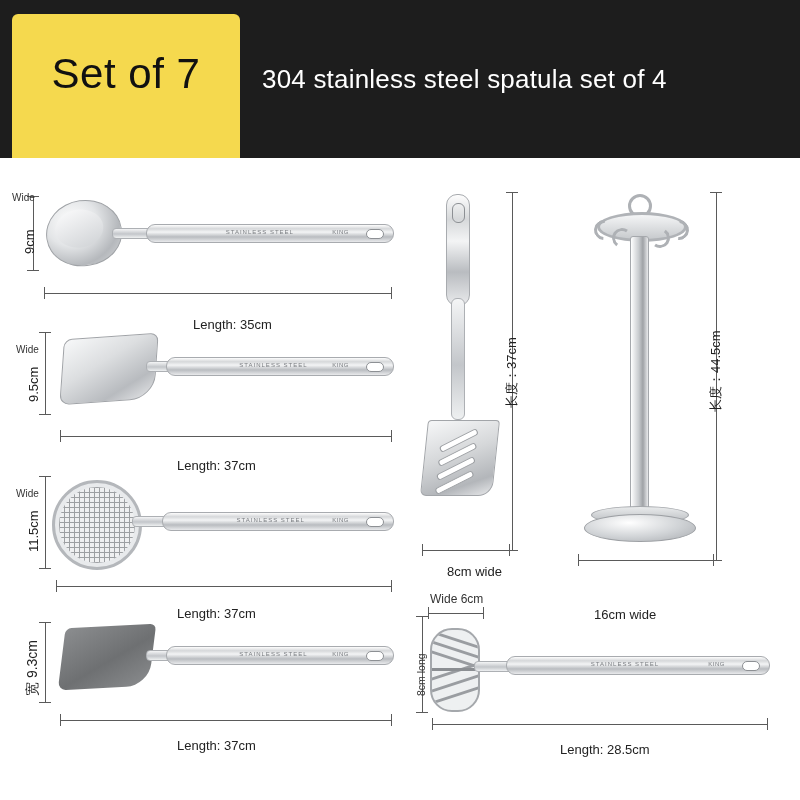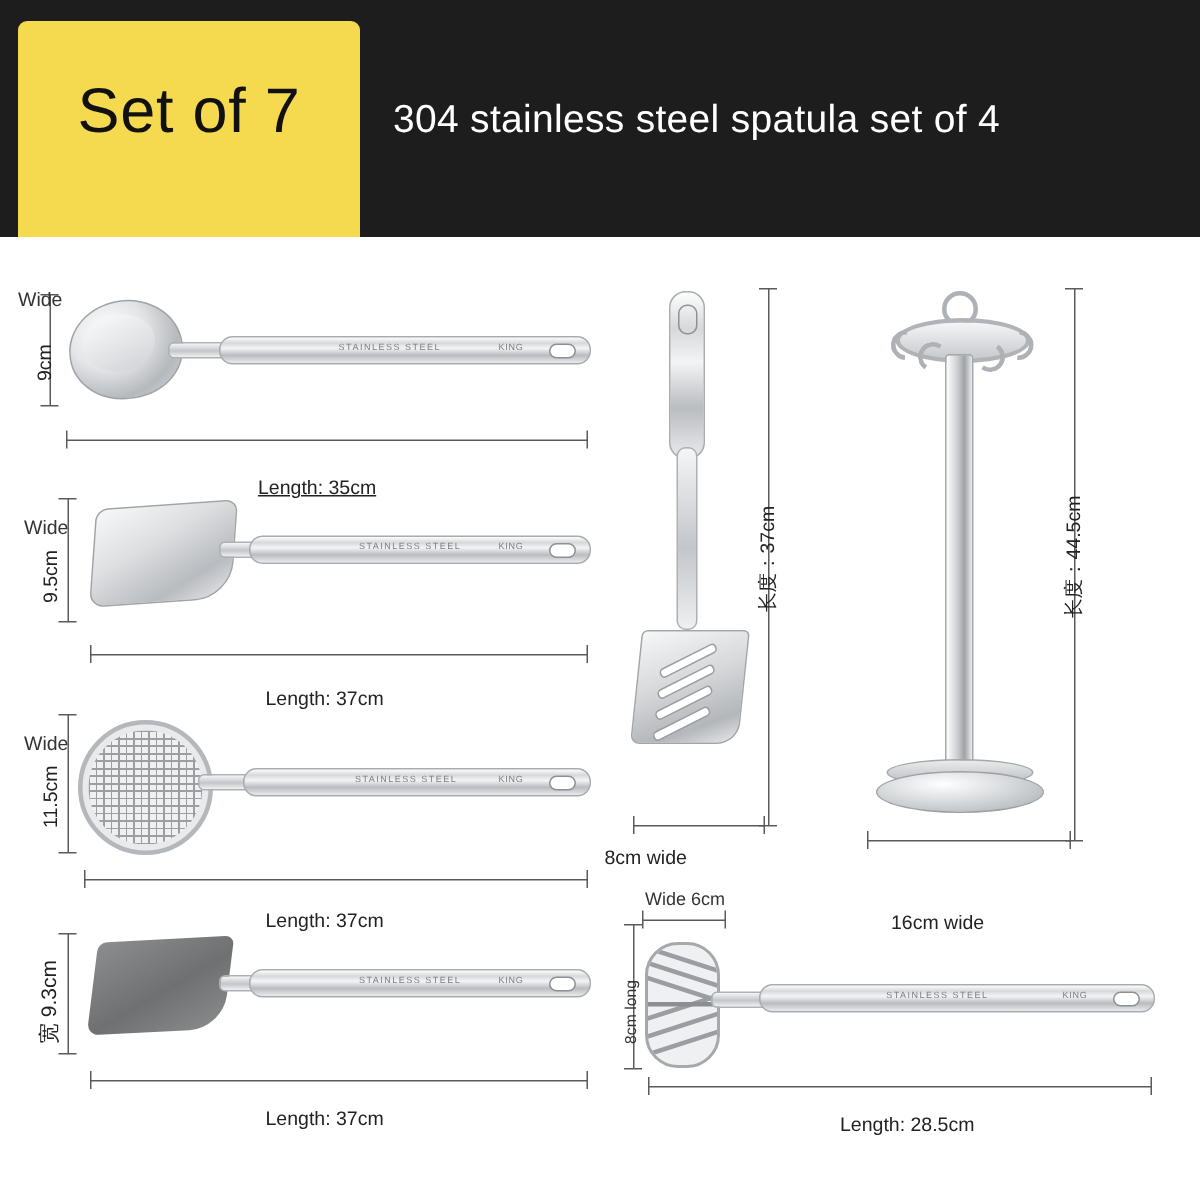--- a/index.html
+++ b/index.html
@@ -35,21 +35,21 @@
 
   
   .body-area{position:absolute;left:0;top:158px;width:800px;height:642px;background:#fff;}
 
   
   .dimline{position:absolute;background:#5a5a5a;}
   .h-line{height:1px;}
   .v-line{width:1px;}
   .tick{position:absolute;background:#5a5a5a;width:1px;}
   .tick-h{position:absolute;background:#5a5a5a;height:1px;}
-  .lbl{position:absolute;color:#333;font-size:13px;white-space:nowrap;}
+  .lbl{position:absolute;color:#333;font-size:10px;white-space:nowrap;}
   .lbl-b{position:absolute;color:#222;font-size:13px;white-space:nowrap;}
   .vlbl{position:absolute;color:#222;font-size:13px;white-space:nowrap;
         transform-origin:left top;transform:rotate(-90deg);}
   .vlbl-s{position:absolute;color:#333;font-size:10.5px;white-space:nowrap;
         transform-origin:left top;transform:rotate(-90deg);}
 
   
   .handle{
     position:absolute;height:17px;border-radius:9px;
     background:linear-gradient(180deg,#fdfdfd 0%,#d6d8da 22%,#f3f4f5 42%,#b9bcc0 70%,#e9eaec 100%);
@@ -200,21 +200,21 @@
 
       <div class="dimline v-line" style="left:33px;top:38px;height:74px;"></div>
       <div class="tick-h" style="left:27px;top:38px;width:12px;"></div>
       <div class="tick-h" style="left:27px;top:112px;width:12px;"></div>
       <div class="lbl" style="left:12px;top:34px;">Wide</div>
       <div class="vlbl" style="left:22px;top:96px;">9cm</div>
 
       <div class="dimline h-line" style="left:44px;top:135px;width:348px;"></div>
       <div class="tick" style="left:44px;top:129px;height:12px;"></div>
       <div class="tick" style="left:391px;top:129px;height:12px;"></div>
-      <div class="lbl-b" style="left:172px;top:159px;text-decoration:underline;">Length: 35cm</div>
+      <div class="lbl-b" style="left:193px;top:159px;">Length: 35cm</div>
     </div>
 
     <div>
       <div class="wok-blade" style="left:62px;top:178px;"></div>
       <div class="neck" style="left:146px;top:203px;width:26px;"></div>
       <div class="handle" style="left:166px;top:199px;width:226px;">
         <span class="brand">STAINLESS STEEL</span>
         <span class="brand2">KING</span>
         <span class="hole"></span>
       </div>
@@ -281,21 +281,21 @@
       </div>
 
       <div class="dimline v-line" style="left:512px;top:34px;height:358px;"></div>
       <div class="tick-h" style="left:506px;top:34px;width:12px;"></div>
       <div class="tick-h" style="left:506px;top:392px;width:12px;"></div>
       <div class="vlbl" style="left:503px;top:250px;">长度：37cm</div>
 
       <div class="dimline h-line" style="left:422px;top:392px;width:88px;"></div>
       <div class="tick" style="left:422px;top:386px;height:12px;"></div>
       <div class="tick" style="left:509px;top:386px;height:12px;"></div>
-      <div class="lbl-b" style="left:403px;top:406px;">8cm wide</div>
+      <div class="lbl-b" style="left:447px;top:406px;">8cm wide</div>
     </div>
 
     <div>
       <div class="hook-top" style="left:628px;top:36px;"></div>
       <div class="hook-ring" style="left:597px;top:54px;"></div>
       <div class="hook" style="left:594px;top:62px;transform:rotate(-40deg);"></div>
       <div class="hook" style="left:669px;top:62px;transform:rotate(140deg);"></div>
       <div class="hook" style="left:612px;top:70px;transform:rotate(-10deg);"></div>
       <div class="hook" style="left:650px;top:70px;transform:rotate(170deg);"></div>
       <div class="stand-pole" style="left:630px;top:78px;height:280px;"></div>

